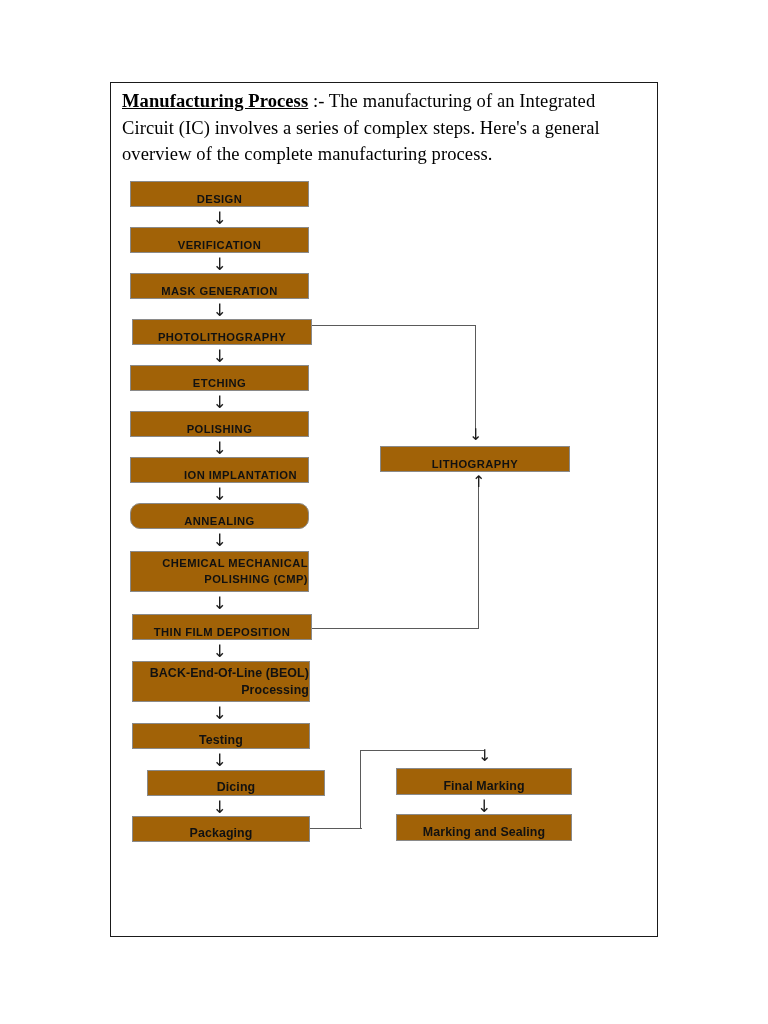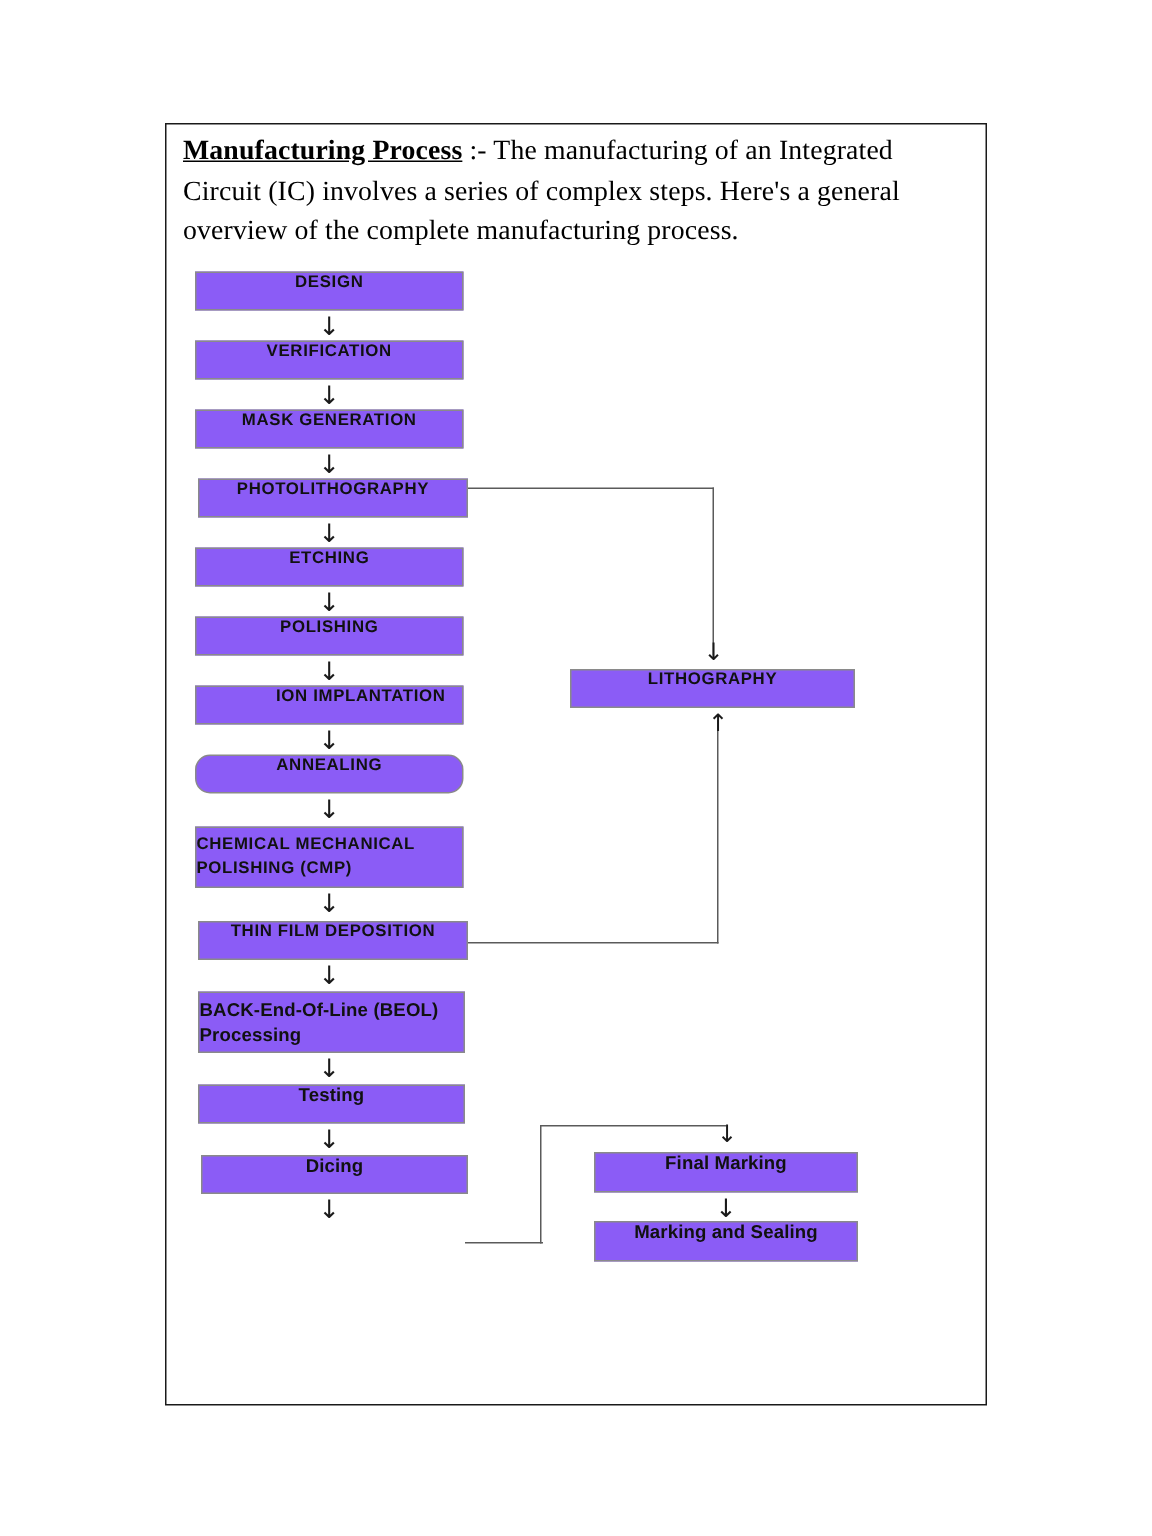--- a/index.html
+++ b/index.html
@@ -58,23 +58,23 @@
     left: 110px;
     top: 82px;
     width: 548px;
     height: 855px;
   }
 
   .node {
     position: absolute;
     box-sizing: border-box;
     border: 1.3px solid #8a8a8a;
-    background: #8b5cf6;
+    background: #a16207;
     display: flex;
-    align-items: flex-start;
+    align-items: flex-end;
     justify-content: center;
     text-align: center;
     color: #111111;
     font-family: "Liberation Sans", sans-serif;
     font-weight: bold;
     line-height: 1.12;
   }
   .node.caps {
     font-size: 11.2px;
     letter-spacing: 0.45px;
@@ -181,25 +181,28 @@
       <span>BACK-End-Of-Line (BEOL)</span>
       <span>Processing</span>
     </div>
     <div class="varrow" style="left:20px; top:623px; width:179px;"><span>↓</span></div>
 
     <div class="node mixed" style="left:22px; top:641px; width:178px; height:26px;">
       <span>Testing</span>
     </div>
     <div class="varrow" style="left:20px; top:670px; width:179px;"><span>↓</span></div>
 
-    <div class="node mixed" style="left:24px; top:688px; width:178px; height:26px;">
+    <div class="node mixed" style="left:37px; top:688px; width:178px; height:26px;">
       <span>Dicing</span>
     </div>
     <div class="varrow" style="left:20px; top:717px; width:179px;"><span>↓</span></div>
 
+    <div class="node mixed" style="left:22px; top:734px; width:178px; height:26px;">
+      <span>Packaging</span>
+    </div>
 
     <div class="node caps" style="left:270px; top:364px; width:190px; height:26px;">
       <span>LITHOGRAPHY</span>
     </div>
 
     <div class="node mixed" style="left:286px; top:686px; width:176px; height:27px;">
       <span>Final  Marking</span>
     </div>
     <div class="varrow" style="left:286px; top:716px; width:176px;"><span>↓</span></div>
 

